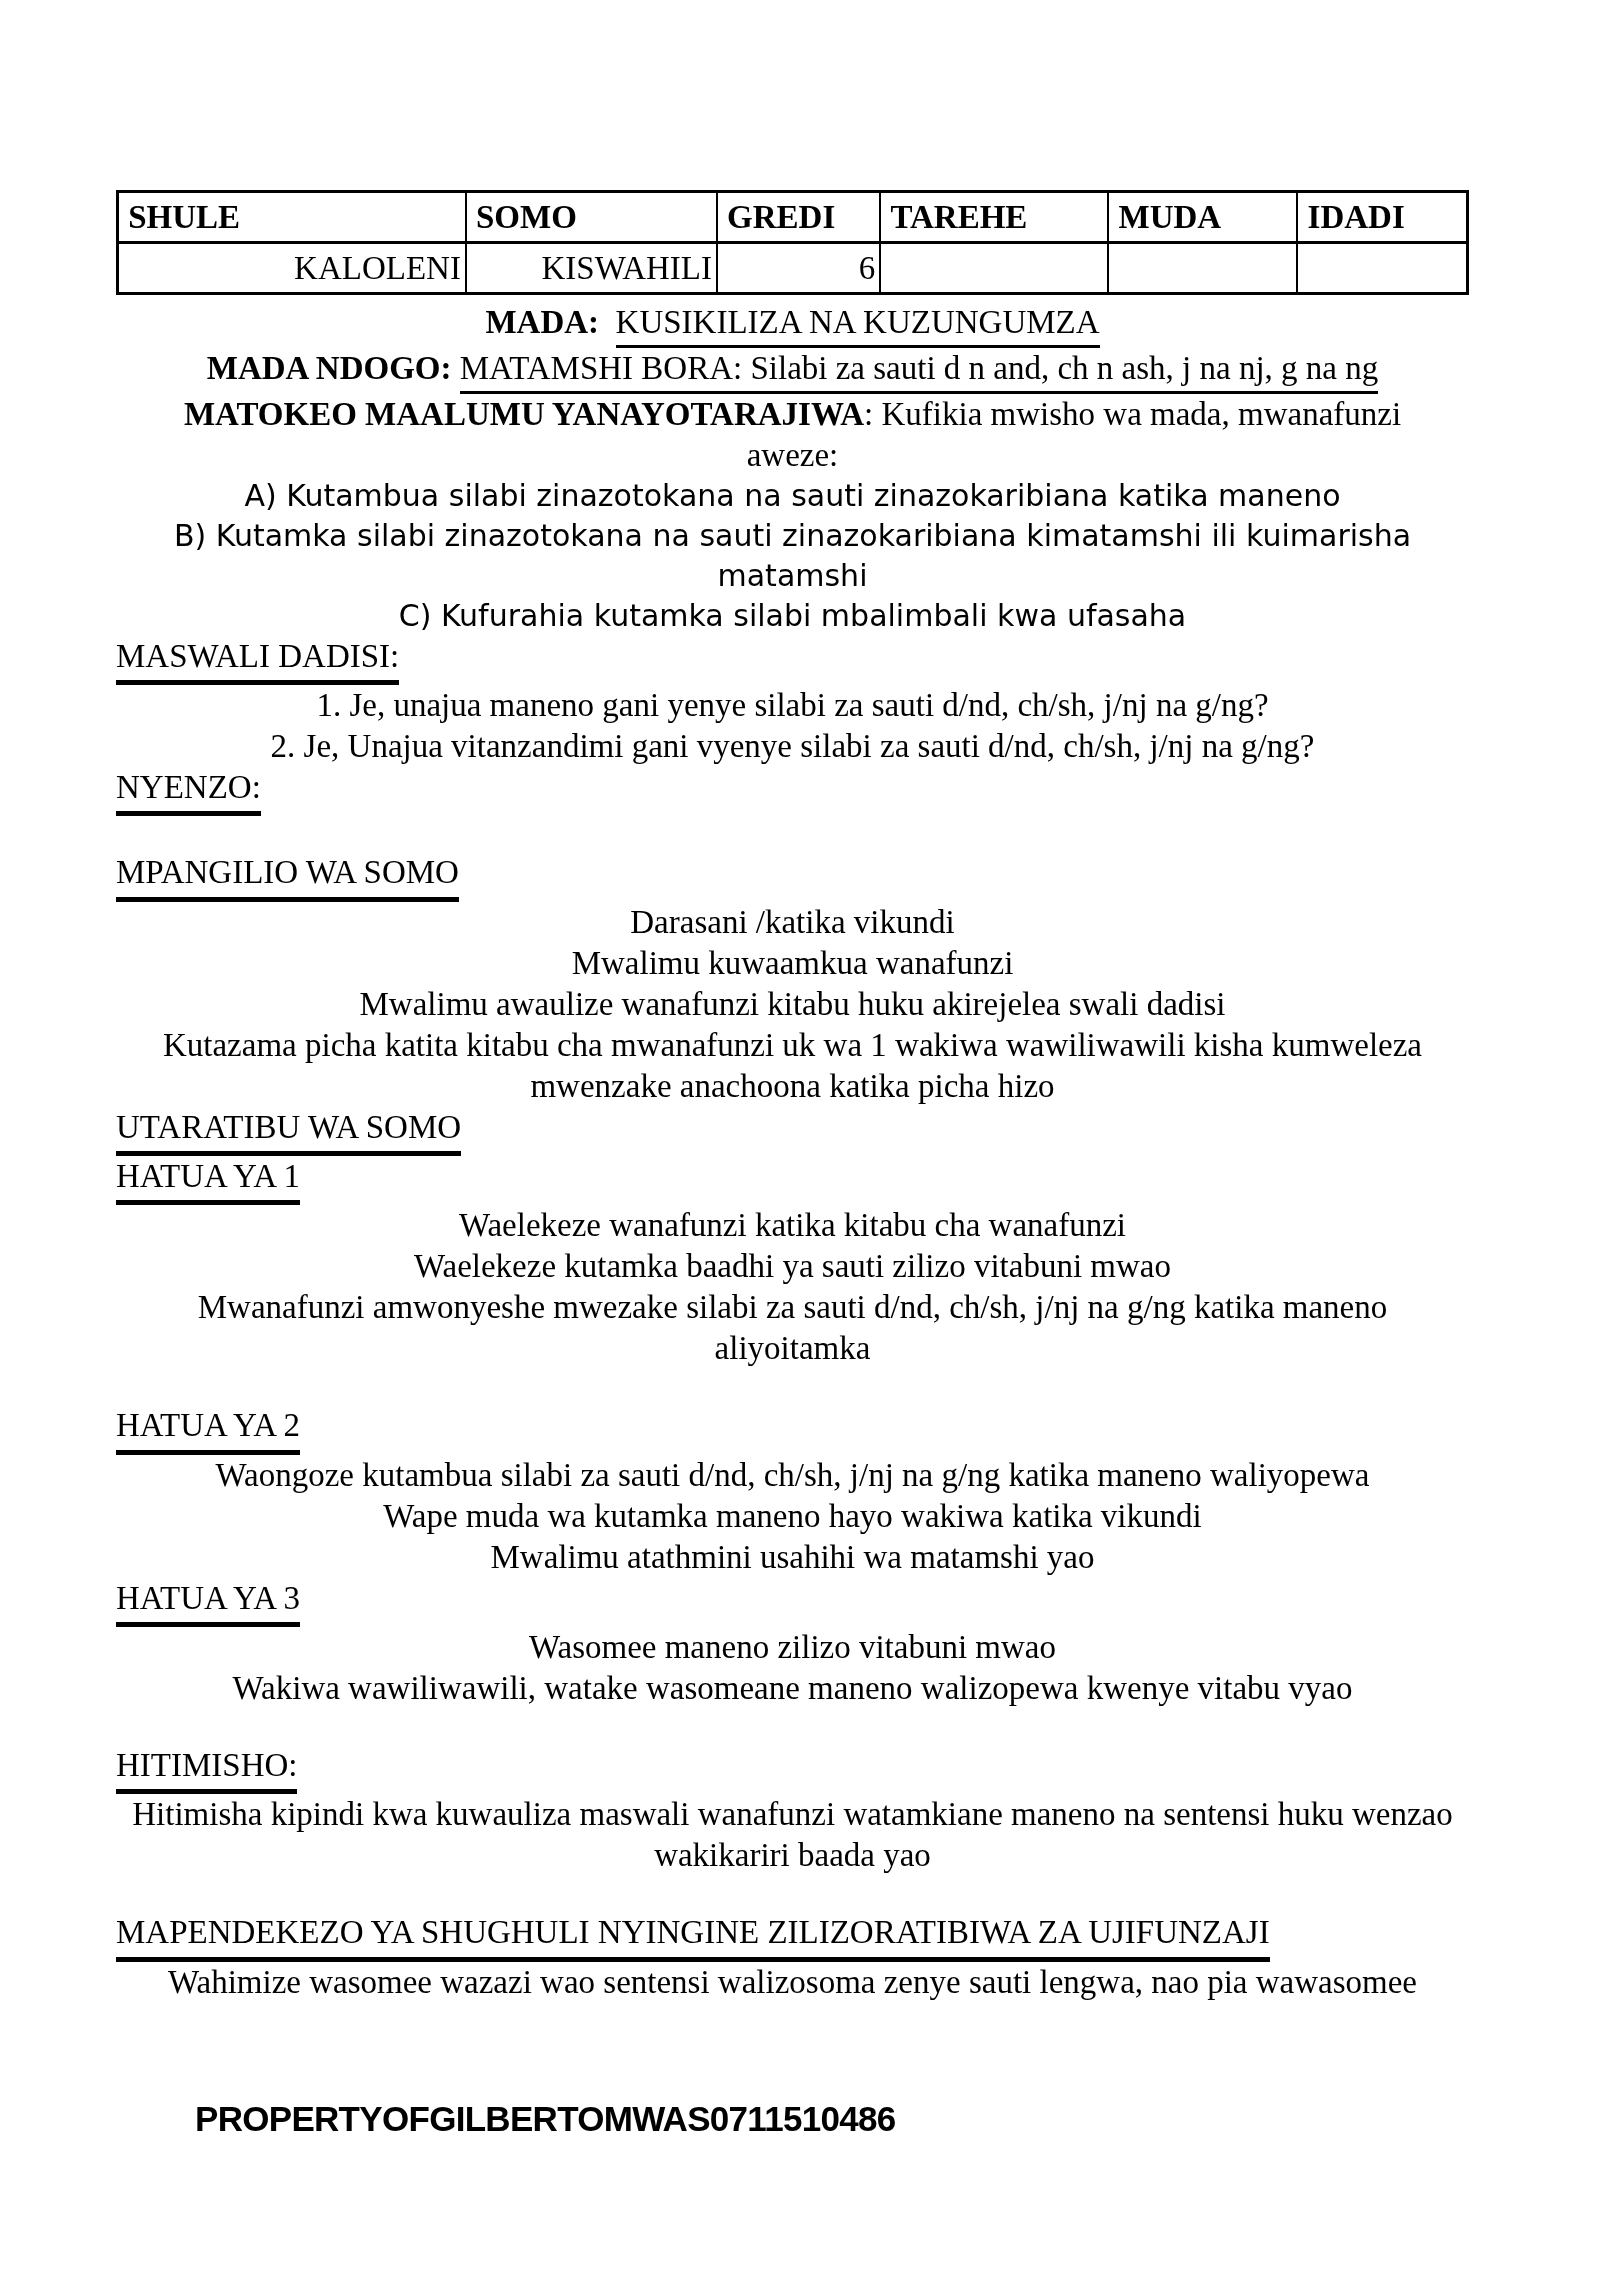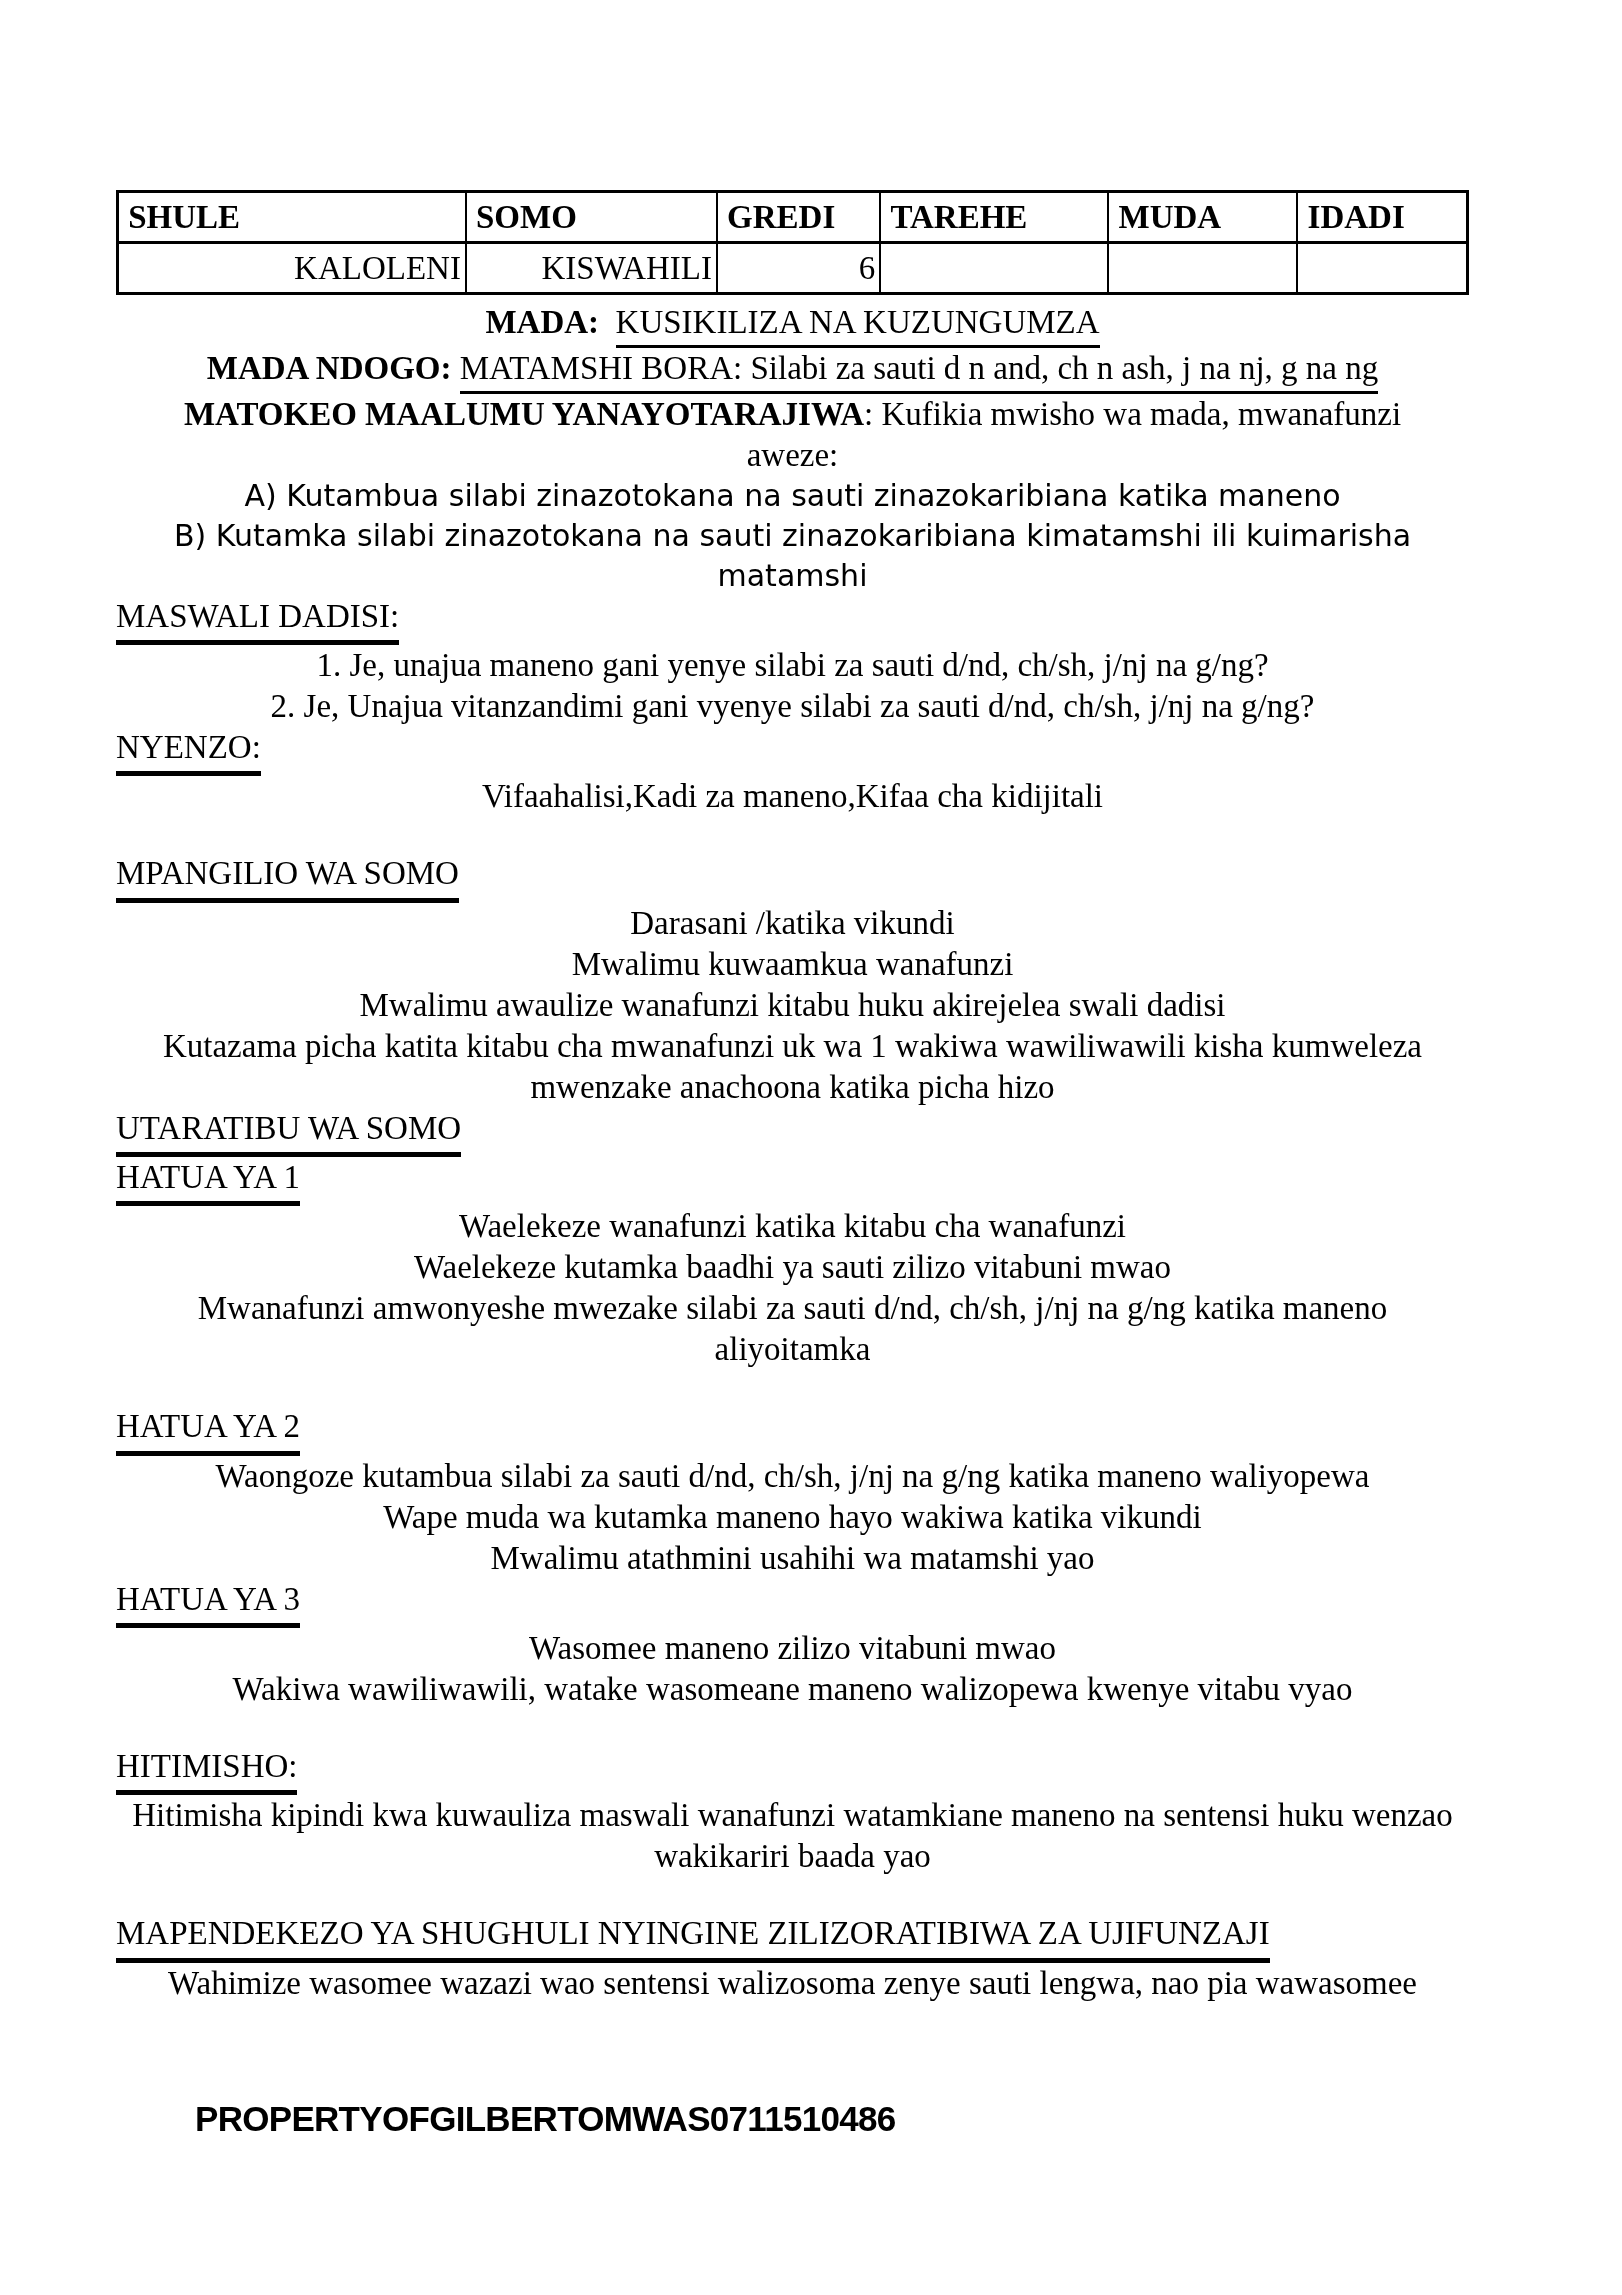--- a/index.html
+++ b/index.html
@@ -104,28 +104,28 @@
   <p class="line first-line"><span class="bold">MADA:</span>&nbsp; <span class="iul">KUSIKILIZA NA KUZUNGUMZA</span></p>
 
   <p class="line"><span class="bold">MADA NDOGO:</span> <span class="iul">MATAMSHI BORA: Silabi za sauti d n and, ch n ash, j na nj, g na ng</span></p>
 
   <p class="line"><span class="bold">MATOKEO MAALUMU YANAYOTARAJIWA</span><span>: Kufikia mwisho wa mada, mwanafunzi</span></p>
   <p class="line">aweze:</p>
 
   <div class="objectives">
     <p class="line">A) Kutambua silabi zinazotokana na sauti zinazokaribiana katika maneno</p>
     <p class="line">B) Kutamka silabi zinazotokana na sauti zinazokaribiana kimatamshi ili kuimarisha matamshi</p>
+    <p class="line">C) Kufurahia kutamka silabi mbalimbali kwa ufasaha</p>
   </div>
 
   <p class="heading"><span class="hul">MASWALI DADISI:</span></p>
   <p class="line">1. Je, unajua maneno gani yenye silabi za sauti d/nd, ch/sh, j/nj na g/ng?</p>
   <p class="line">2. Je, Unajua vitanzandimi gani vyenye silabi za sauti d/nd, ch/sh, j/nj na g/ng?</p>
 
   <p class="heading"><span class="hul">NYENZO:</span></p>
-  <p class="line">Vifaahalisi,Kadi za maneno,Kifaa cha kidijitali</p>
 
   <p class="heading gap"><span class="hul">MPANGILIO WA SOMO</span></p>
   <p class="line">Darasani /katika vikundi</p>
 
   <p class="line">Mwalimu kuwaamkua wanafunzi</p>
   <p class="line">Mwalimu awaulize wanafunzi kitabu huku akirejelea swali dadisi</p>
   <p class="line">Kutazama picha katita kitabu cha mwanafunzi uk wa 1 wakiwa wawiliwawili kisha kumweleza mwenzake anachoona katika picha hizo</p>
 
   <p class="heading"><span class="hul">UTARATIBU WA SOMO</span></p>
 

